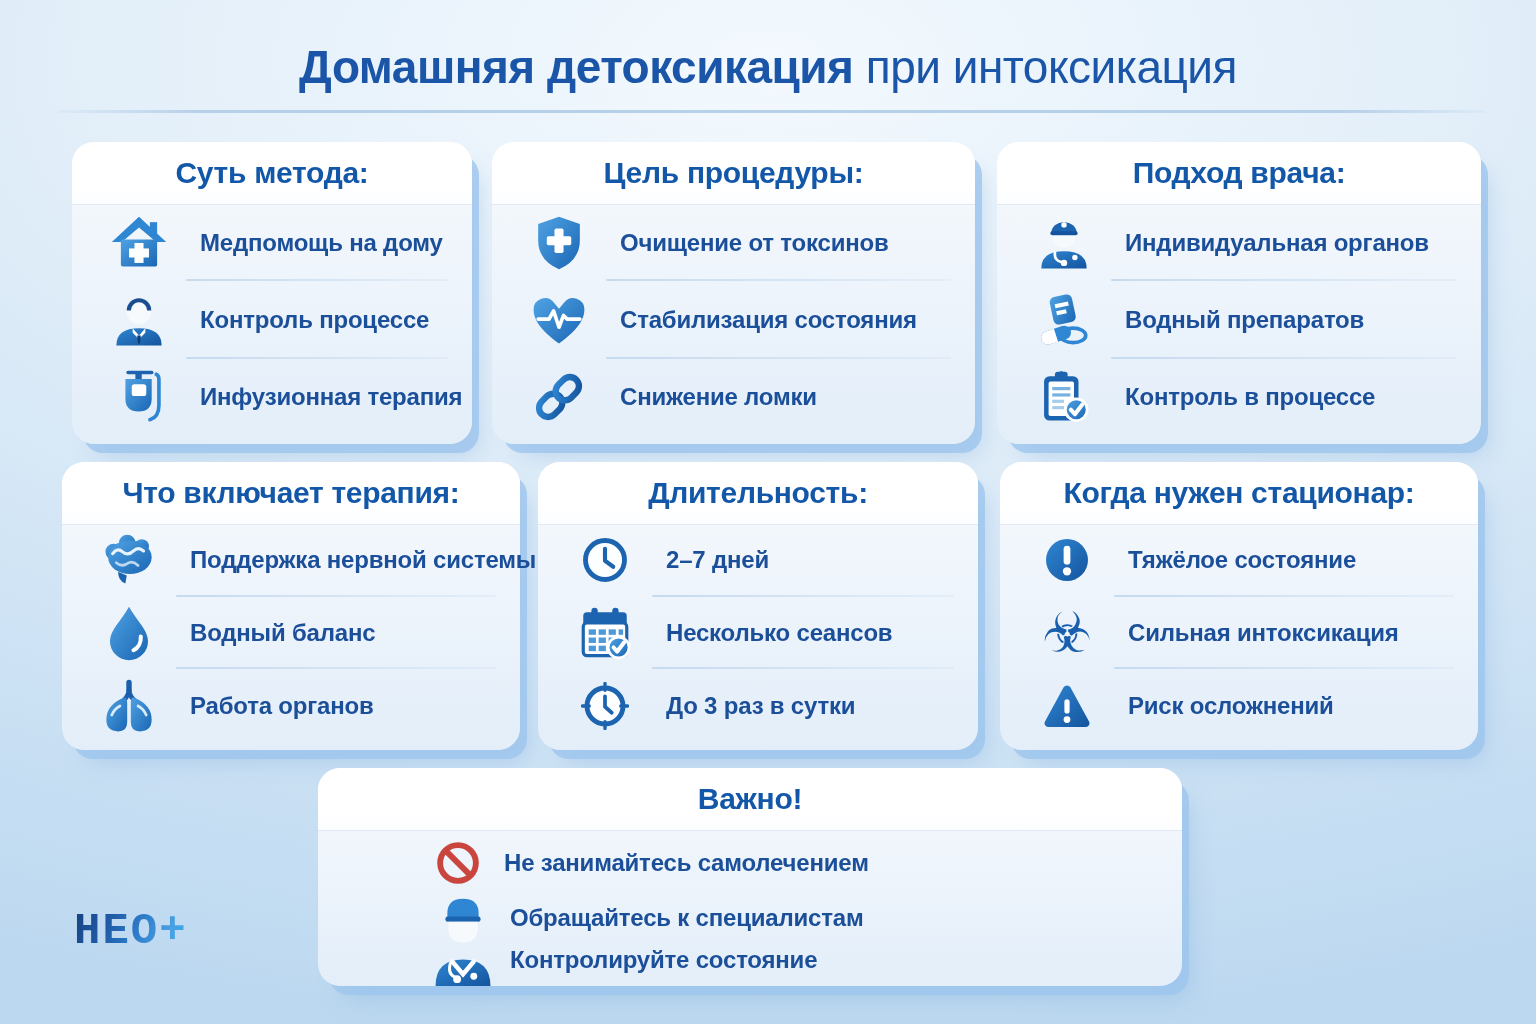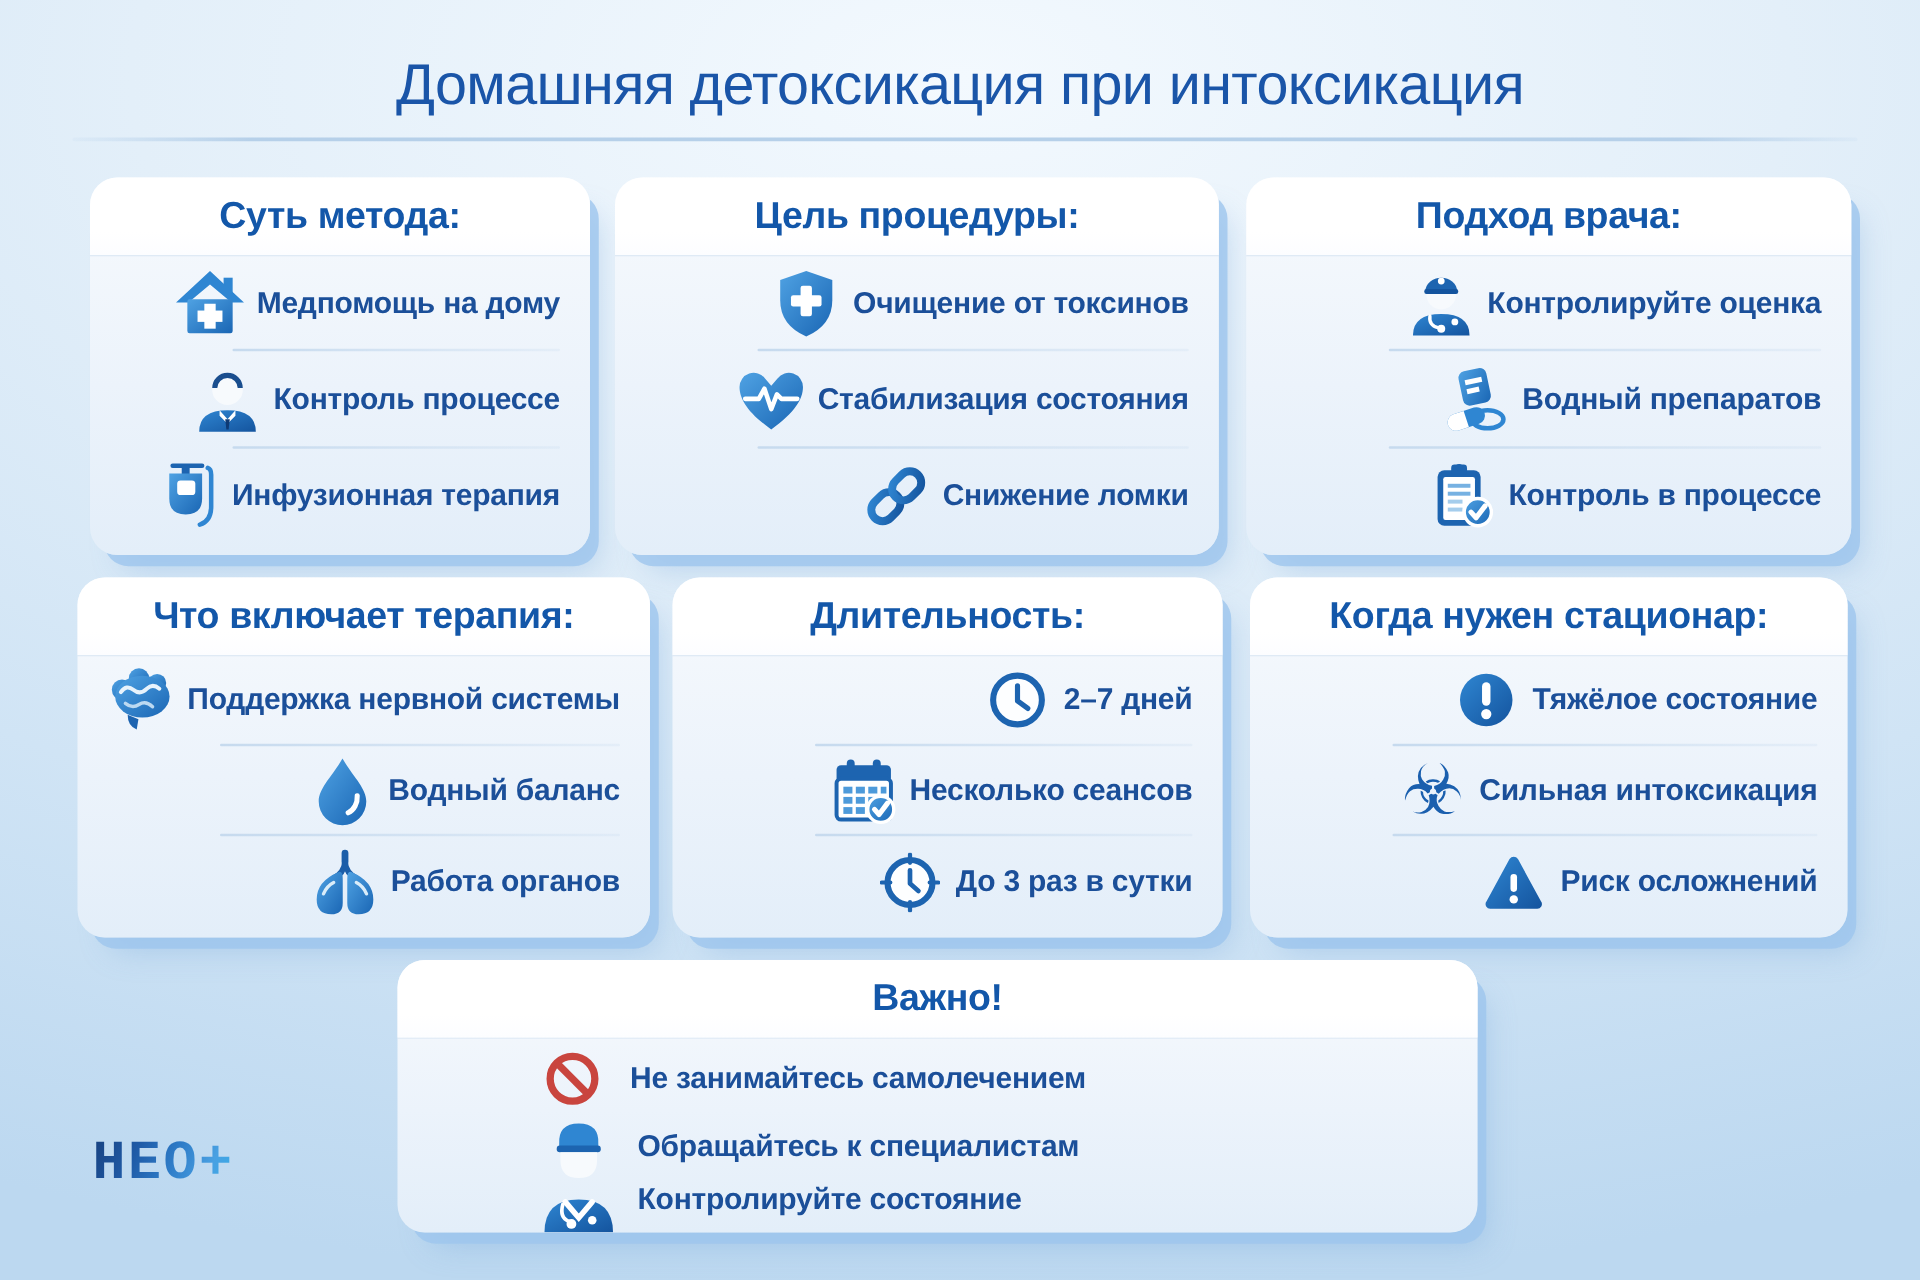--- a/index.html
+++ b/index.html
@@ -7,21 +7,21 @@
     position:relative; width:1536px; height:1024px; overflow:hidden;
     font-family:"Liberation Sans","DejaVu Sans",sans-serif;
     background:
       radial-gradient(120% 95% at 50% 6%, #f3f9fe 0%, #e3eff9 36%, #d0e4f5 68%, #bcd8f0 100%);
   }
   
   .title{
     position:absolute; top:40px; left:0; right:0; text-align:center;
     font-size:46px; color:#1a55a8; letter-spacing:-.5px; white-space:nowrap;
   }
-  .title .t-bold{font-weight:normal;}
+  .title .t-bold{font-weight:bold;}
   .title .t-reg{font-weight:normal;}
   .title-rule{
     position:absolute; top:110px; left:58px; right:50px; height:3px; border-radius:3px;
     background:linear-gradient(90deg, rgba(170,200,232,.1), #b6d0e9 10%, #b6d0e9 90%, rgba(170,200,232,.1));
   }
   
   .card{
     position:absolute; border-radius:22px;
     background:linear-gradient(180deg,#f7fafd 0%, #ecf3fb 55%, #e3eef9 100%);
     box-shadow: 9px 11px 0 -2px rgba(158,197,238,.8), 16px 20px 24px -10px rgba(110,160,215,.35);
@@ -30,21 +30,21 @@
     height:62px; border-radius:22px 22px 0 0;
     background:linear-gradient(180deg,#ffffff 70%, #fcfdff 100%);
     display:flex; align-items:center; justify-content:center;
     font-size:30px; font-weight:bold; color:#1357a9; letter-spacing:-.3px;
     box-shadow:0 1px 0 rgba(200,218,238,.45);
   }
   .card-body{
     position:absolute; top:62px; bottom:8px; left:34px; right:24px;
     display:flex; flex-direction:column;
   }
-  .row{flex:1; display:flex; align-items:center; gap:4px; position:relative; min-width:0;justify-content:flex-end;}
+  .row{flex:1; display:flex; align-items:center; gap:28px; position:relative; min-width:0;}
   .row:not(:last-child)::after{
     content:""; position:absolute; left:80px; right:0; bottom:0; height:2px; border-radius:2px;
     background:linear-gradient(90deg,#c6daee, rgba(198,218,238,.25));
   }
   .icn{width:66px; min-width:66px; display:flex; align-items:center; justify-content:center;}
   .ic{width:58px; height:58px; display:block;}
   .ic-sm{width:48px; height:48px;}
   .row-text{
     font-size:24px; font-weight:bold; color:#1b4f99; white-space:nowrap;
     letter-spacing:-.2px;
@@ -305,21 +305,21 @@
 
   <div class="card" style="left:997px;top:142px;width:484px;height:302px;">
     <div class="card-header">Подход врача:</div>
     <div class="card-body">
       <div class="row">
         <span class="icn">
             <svg class="ic">
               <use href="#ic-doccap"></use>
             </svg>
           </span>
-        <span class="row-text">Контролируйте оценка</span>
+        <span class="row-text">Индивидуальная органов</span>
       </div>
       <div class="row">
         <span class="icn">
             <svg class="ic">
               <use href="#ic-pills"></use>
             </svg>
           </span>
         <span class="row-text">Водный препаратов</span>
       </div>
       <div class="row">

